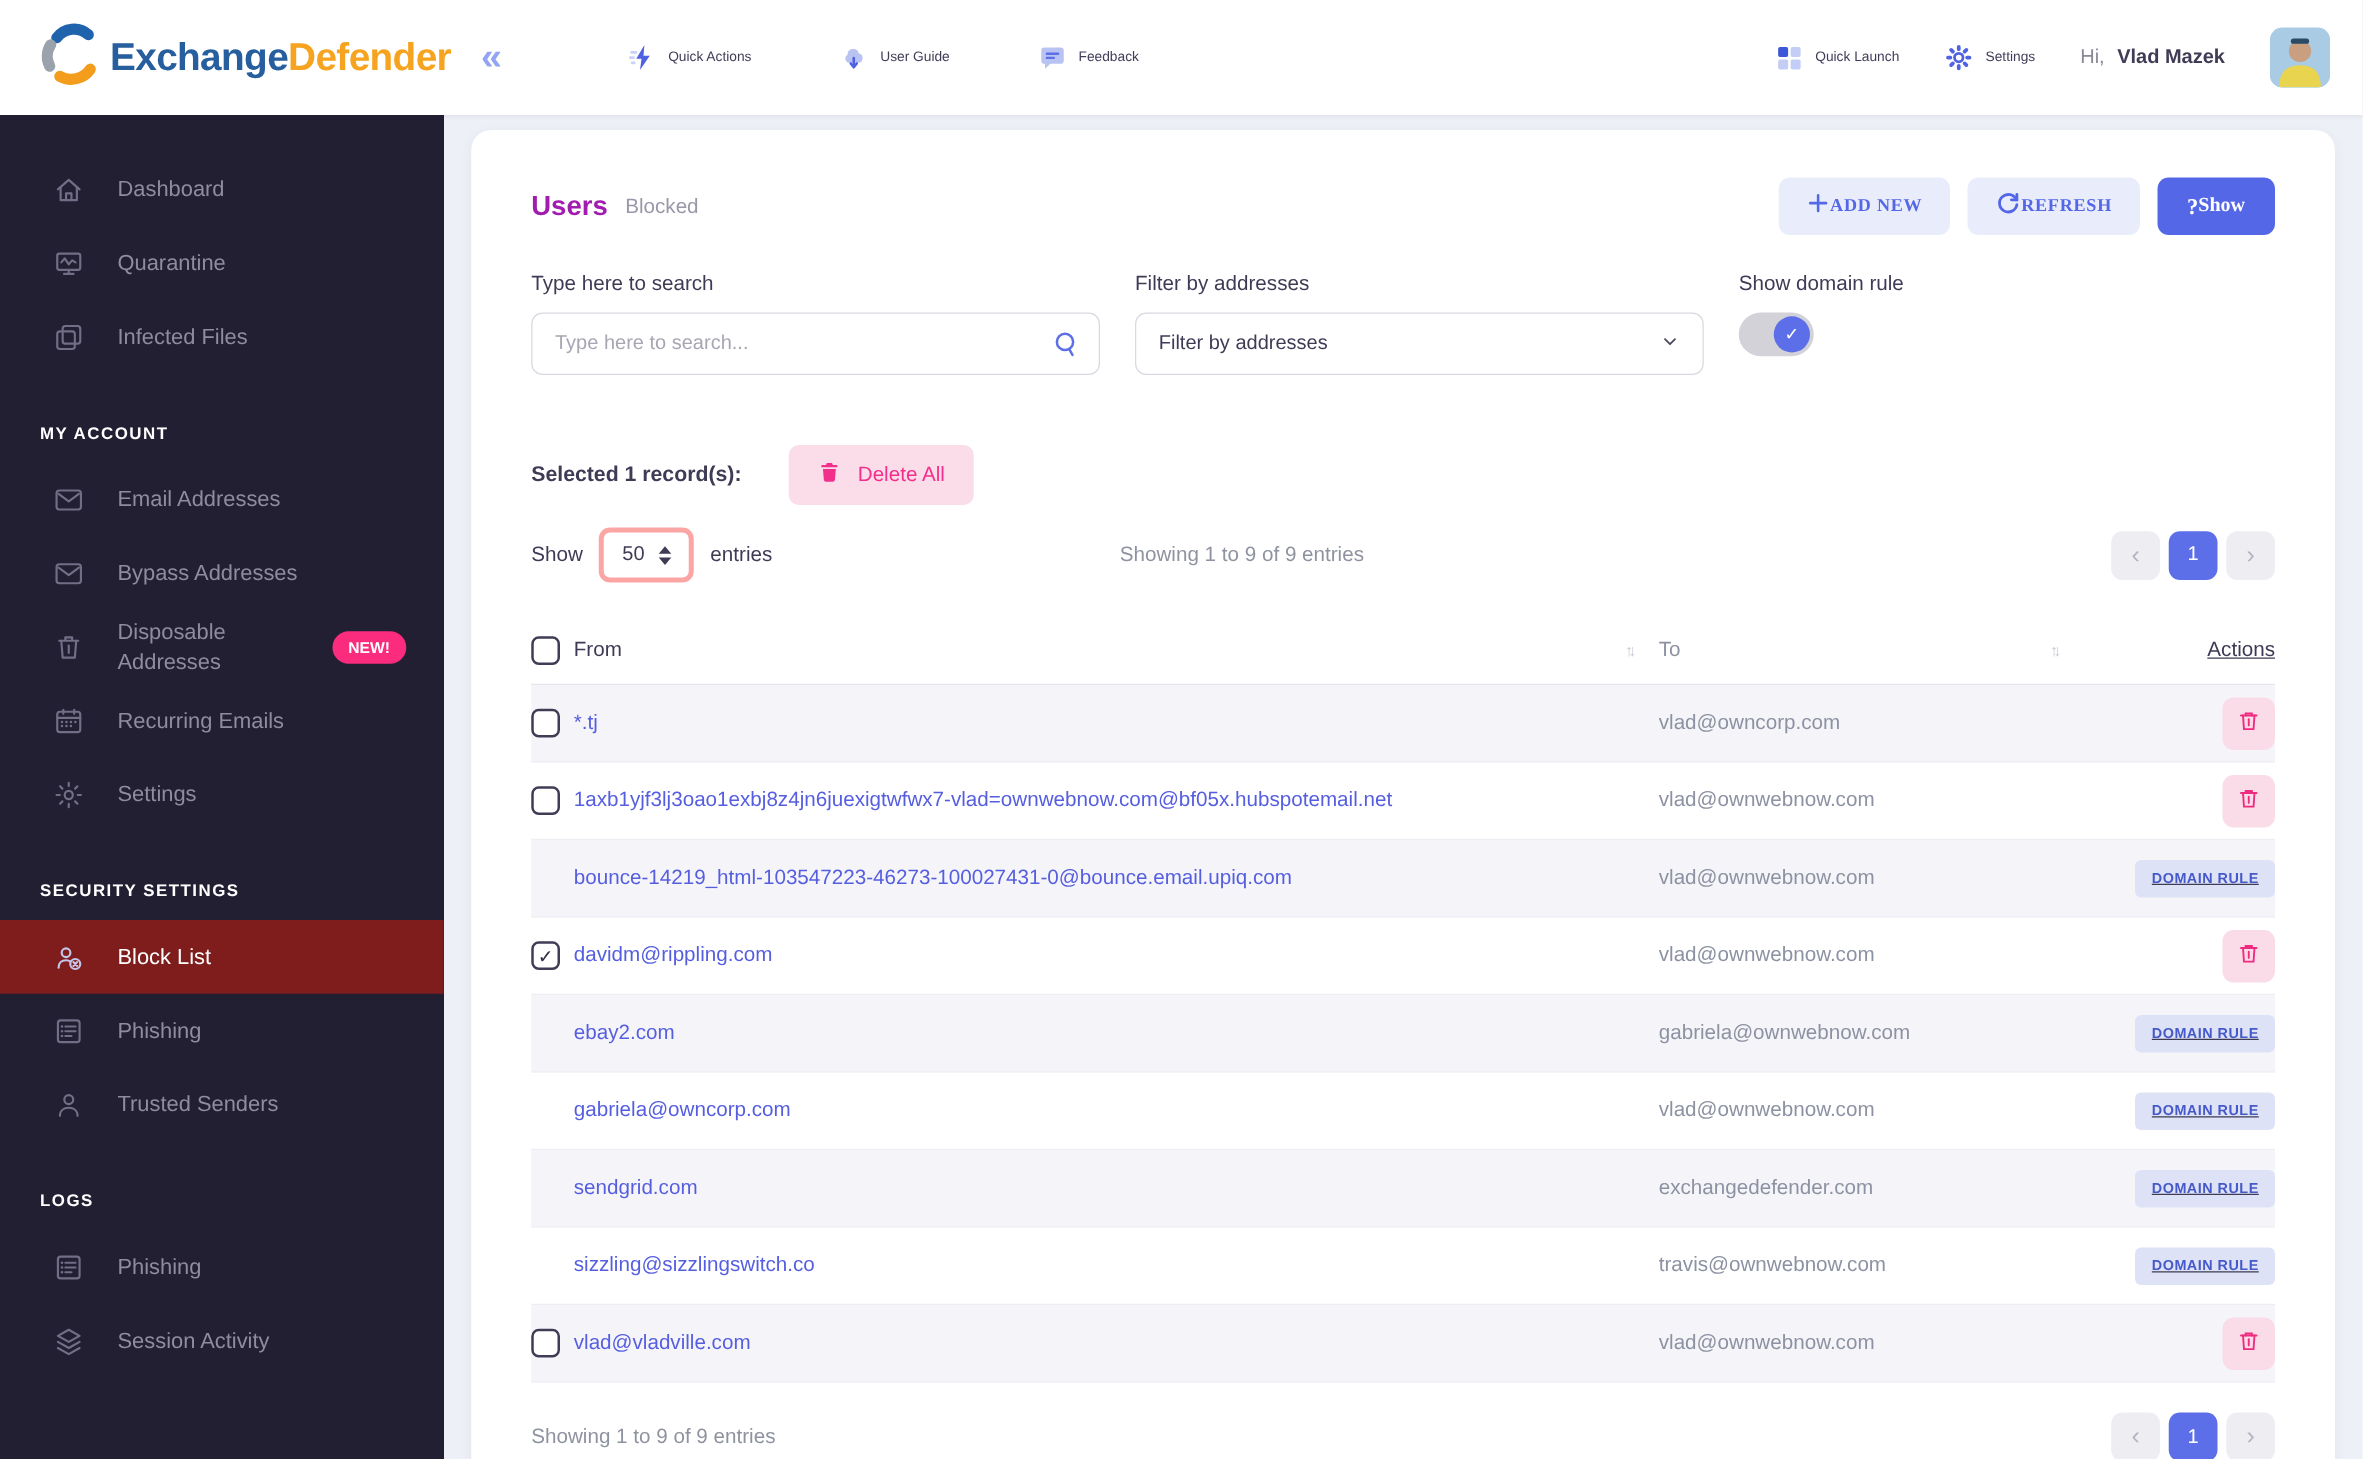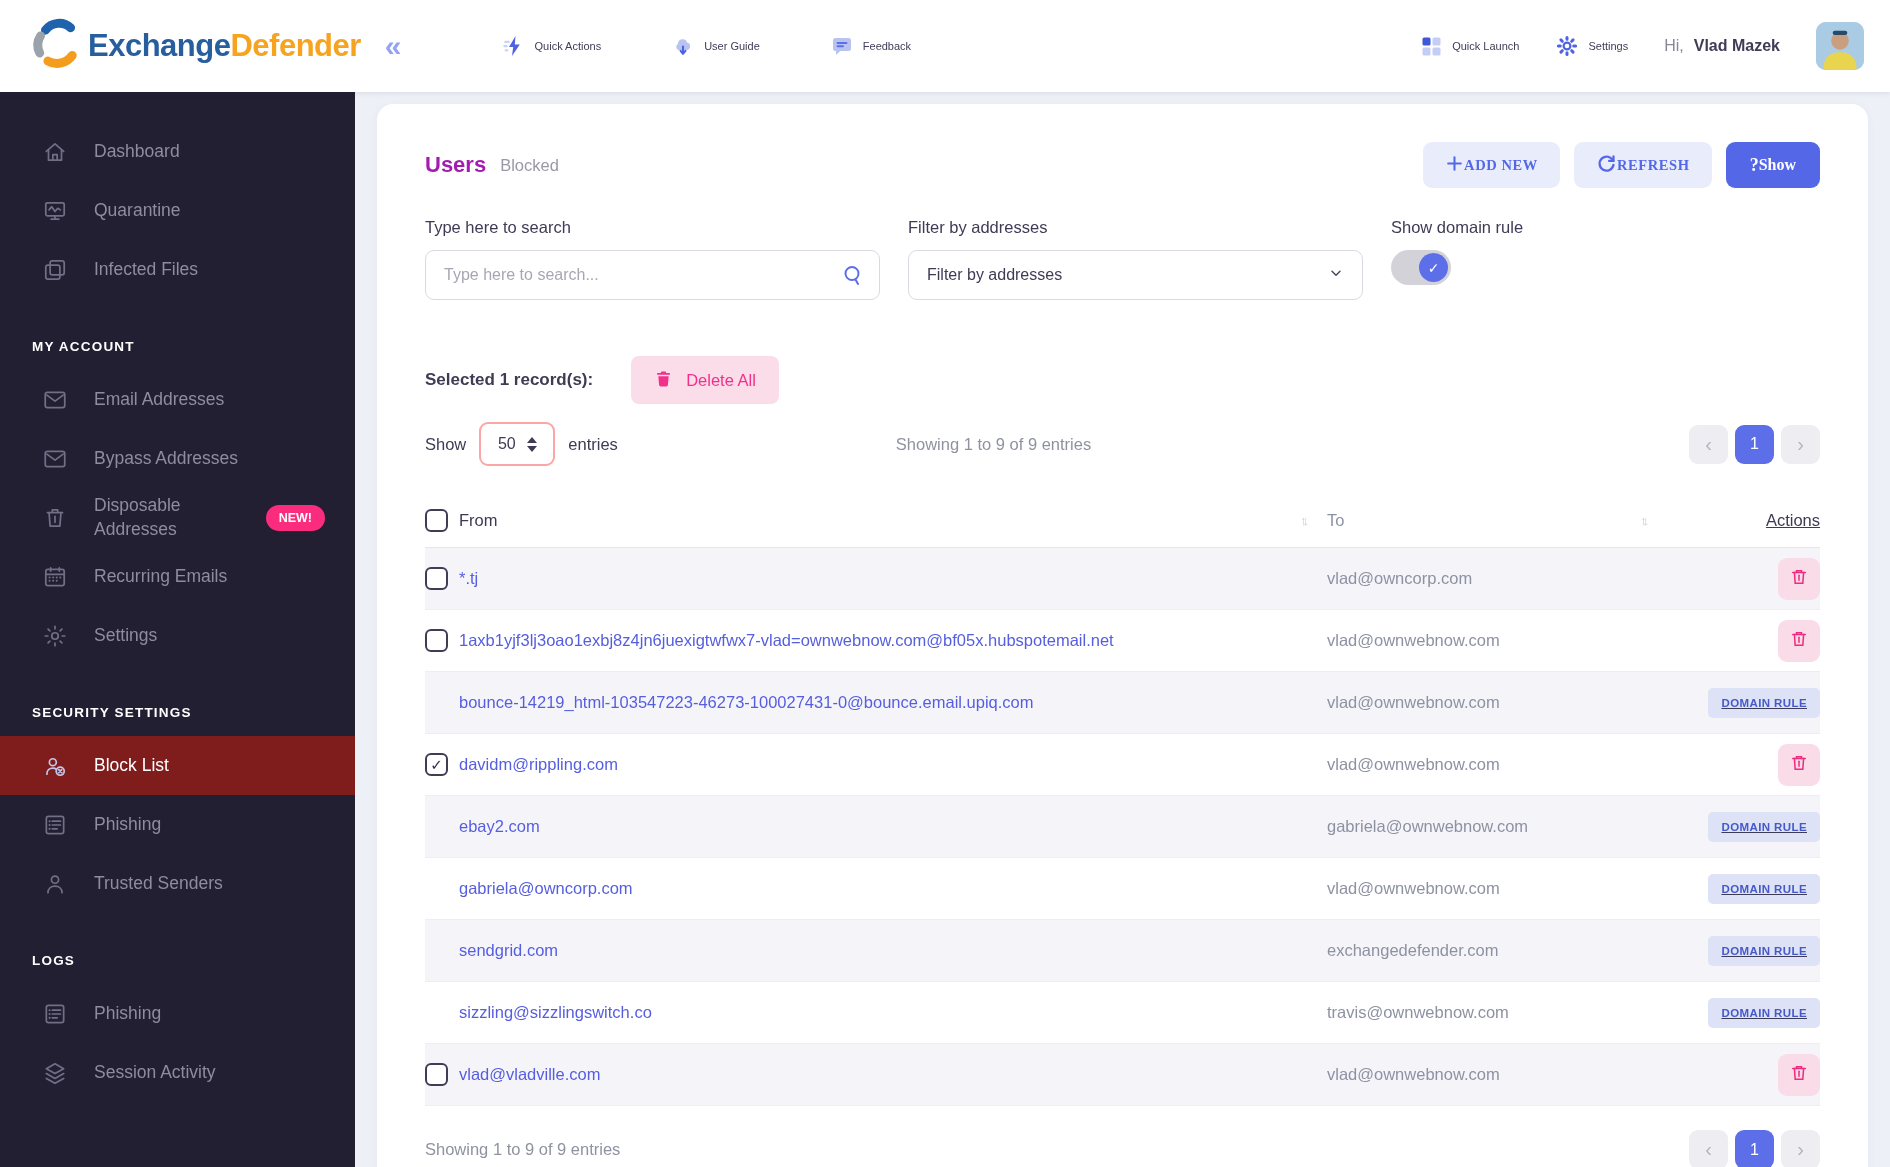--- a/index.html
+++ b/index.html
@@ -62,21 +62,21 @@
   .select { height:50px; border:1px solid #d9d9e2; border-radius:9px; display:flex; align-items:center; justify-content:space-between; padding:0 18px; font-size:16px; color:#3e3b55; cursor:pointer; background:#fff; }
   .toggle-field { width:auto; margin-left:30px; }
   .toggle { width:60px; height:35px; background:#d2d2d8; border-radius:18px; position:relative; cursor:pointer; margin-top:4px; }
   .knob { position:absolute; right:3px; top:3px; width:29px; height:29px; background:#5d6fe8; border-radius:50%; display:flex; align-items:center; justify-content:center; color:#fff; font-size:14px; font-weight:700; }
   
   .selected-row { margin-top:56px; display:flex; align-items:center; gap:38px; }
   .selected-text { font-size:17px; font-weight:600; color:#3e3b55; }
   .delete-all { background:#fbdce9; color:#f2308c; height:48px; border:none; border-radius:8px; padding:0 23px; display:inline-flex; align-items:center; gap:13px; font-size:16.5px; cursor:pointer; font-family:inherit; }
   .list-controls { margin-top:18px; display:flex; align-items:center; }
   .show-group { display:flex; align-items:center; gap:13px; font-size:16.5px; color:#3e3b55; }
-  .show-select { width:76px; height:44px; border:2px solid #fca5a5; border-radius:9px; display:flex; align-items:center; justify-content:center; gap:11px; font-size:16px; cursor:pointer; background:#fff; }
+  .show-select { width:76px; height:44px; border:4px solid #fca5a5; border-radius:9px; display:flex; align-items:center; justify-content:center; gap:11px; font-size:16px; cursor:pointer; background:#fff; }
   .spin i { display:block; width:0; height:0; border-left:5px solid transparent; border-right:5px solid transparent; }
   .spin .up { border-bottom:6px solid #3e3b55; margin-bottom:3px; }
   .spin .dn { border-top:6px solid #3e3b55; }
   .showing-top { margin-left:278px; color:#8f93a0; font-size:16.5px; }
   .pager { margin-left:auto; display:flex; gap:7px; }
   .pg { width:39px; height:39px; border-radius:9px; border:none; background:#ededf2; color:#b4b4c0; font-size:20px; display:flex; align-items:center; justify-content:center; cursor:pointer; font-family:inherit; }
   .pg.active { background:#5d6fe8; color:#fff; font-size:16px; }
   
   .table { margin-top:28px; }
   .t-head { display:flex; align-items:center; height:54px; border-bottom:1px solid #e6e6ee; font-size:16.5px; font-weight:500; color:#3c3a54; }

